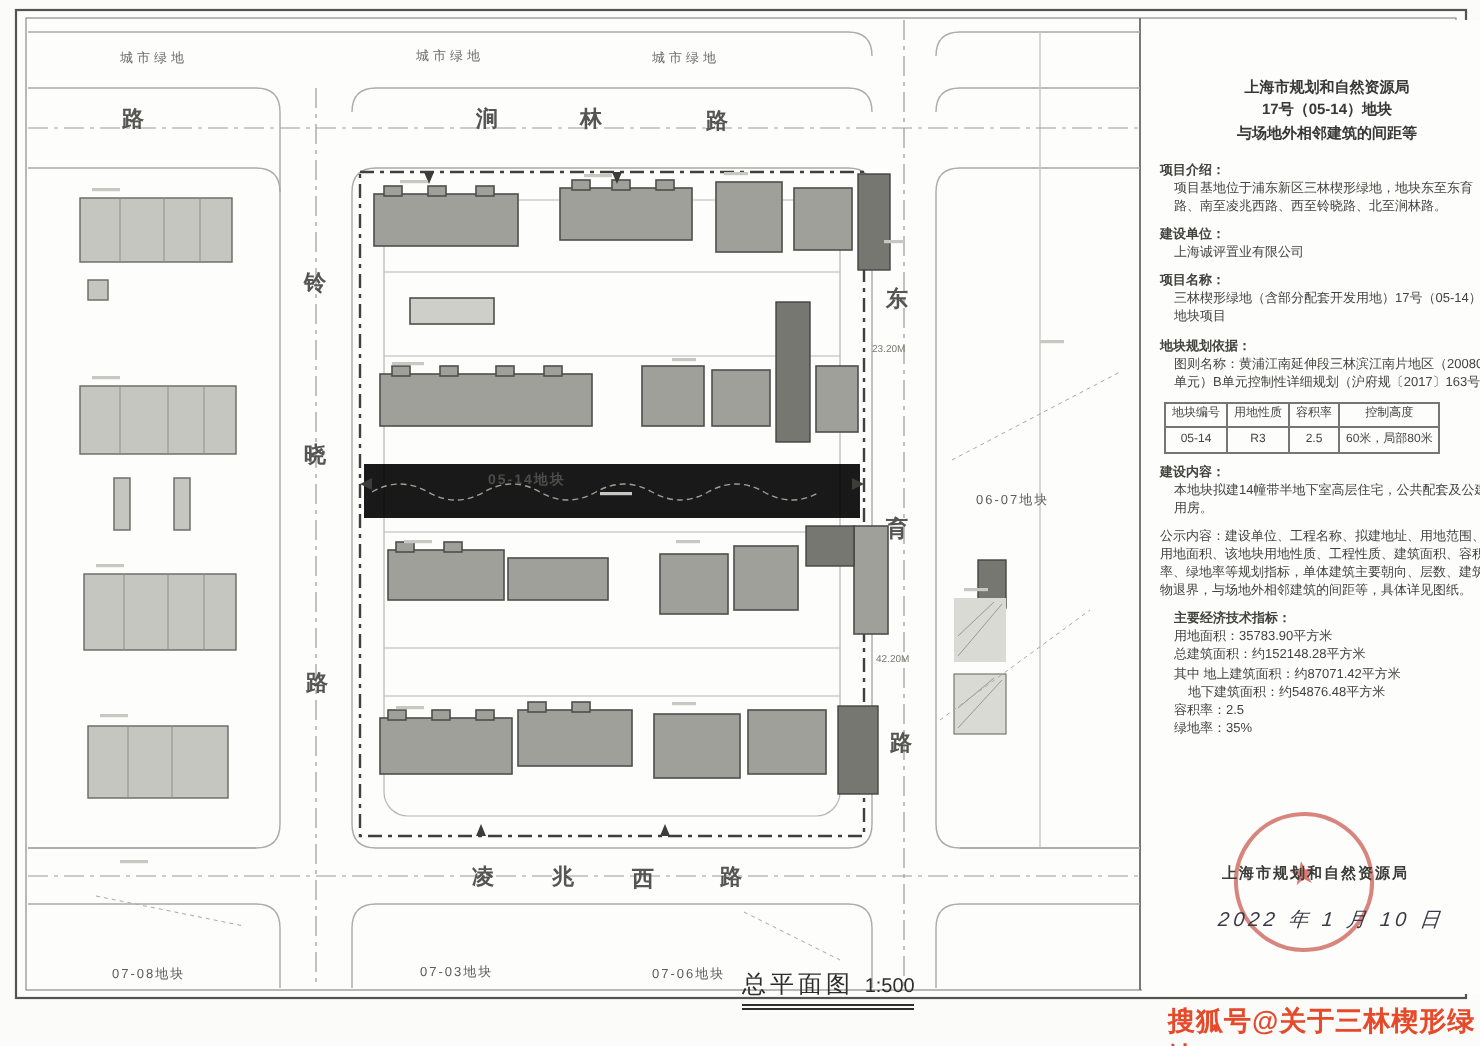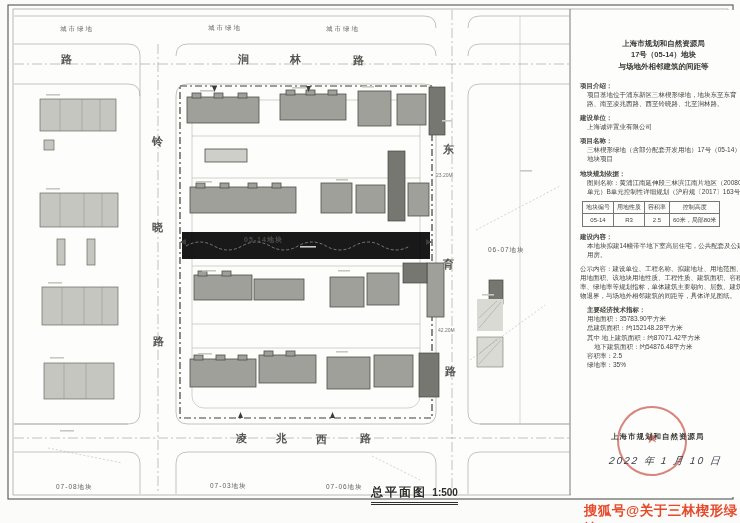--- a/index.html
+++ b/index.html
@@ -10,21 +10,21 @@
     color:#3c3c38;
   }
   #linework{position:absolute;left:0;top:0;}
   
   .plan-label{position:absolute;color:#4a4a46;white-space:nowrap;}
   .road-char{font-size:11px;font-weight:bold;color:#555551;}
   .green-label{font-size:6.5px;letter-spacing:2px;color:#6a6a66;}
   .parcel-label{font-size:6.5px;letter-spacing:1px;color:#5c5c58;}
   .site-label{font-size:7px;font-weight:bold;color:#4c4c48;letter-spacing:1px;}
   .dim-label{font-size:5px;color:#77776f;}
-  .caption{font-size:12px;font-weight:bold;color:#2e2e2a;border-bottom:3px double #2e2e2a;padding-bottom:1px;letter-spacing:2px;}
+  .caption{font-size:12px;font-weight:normal;color:#2e2e2a;border-bottom:3px double #2e2e2a;padding-bottom:1px;letter-spacing:2px;}
   .caption .scale{font-size:10px;letter-spacing:0;}
   
   .panel{
     position:absolute;left:571px;top:10px;width:184px;height:487px;
     background:#fdfdfb;box-sizing:border-box;padding:28px 8px 0 9px;
     font-size:6.5px;line-height:1.4;color:#44443f;
   }
   .title-block{text-align:center;font-size:7.5px;font-weight:bold;line-height:1.5;color:#38383*; color:#383834;margin-bottom:9px;}
   .sec{margin-bottom:5px;}
   .sec-head{font-weight:bold;}

